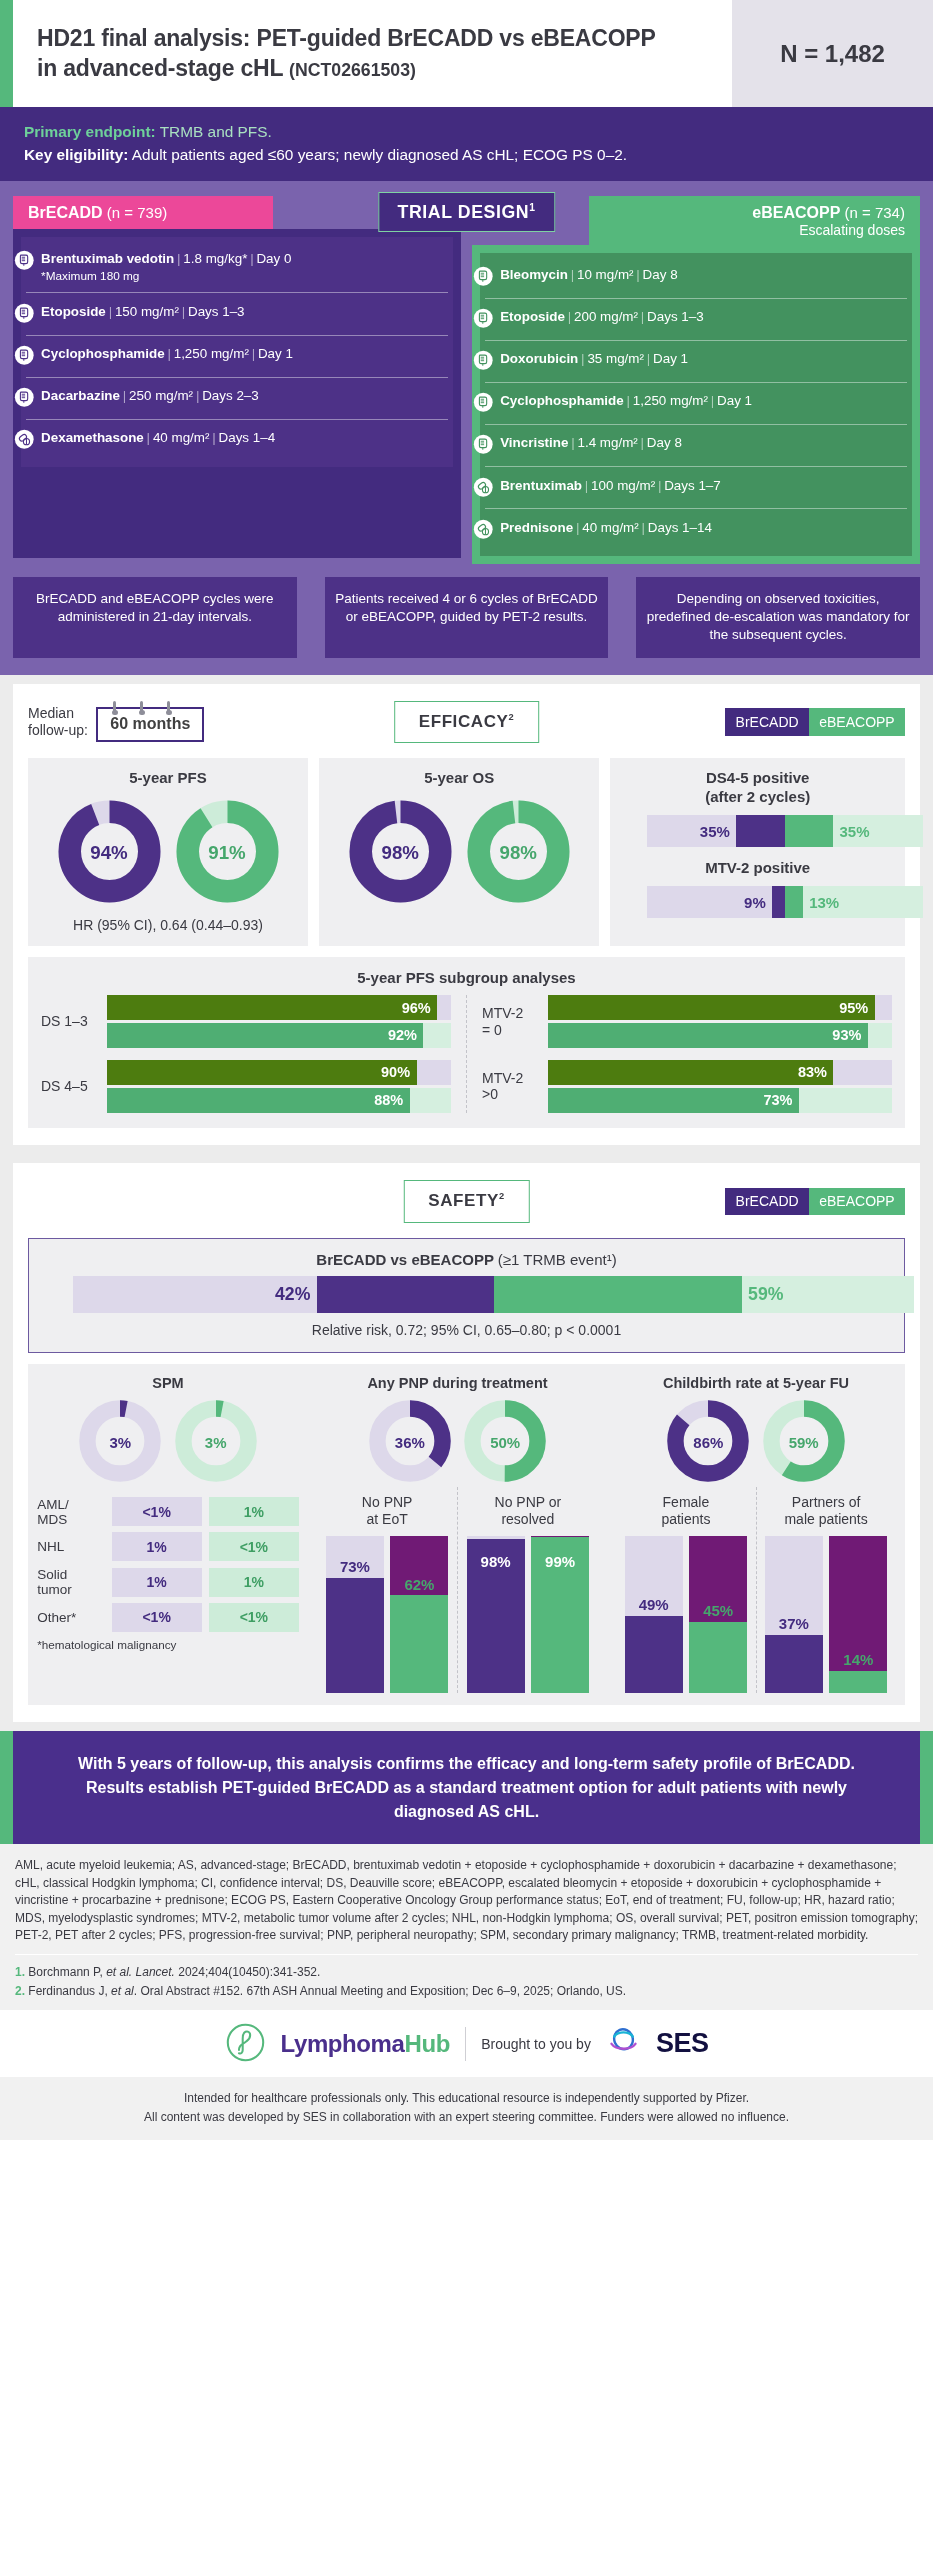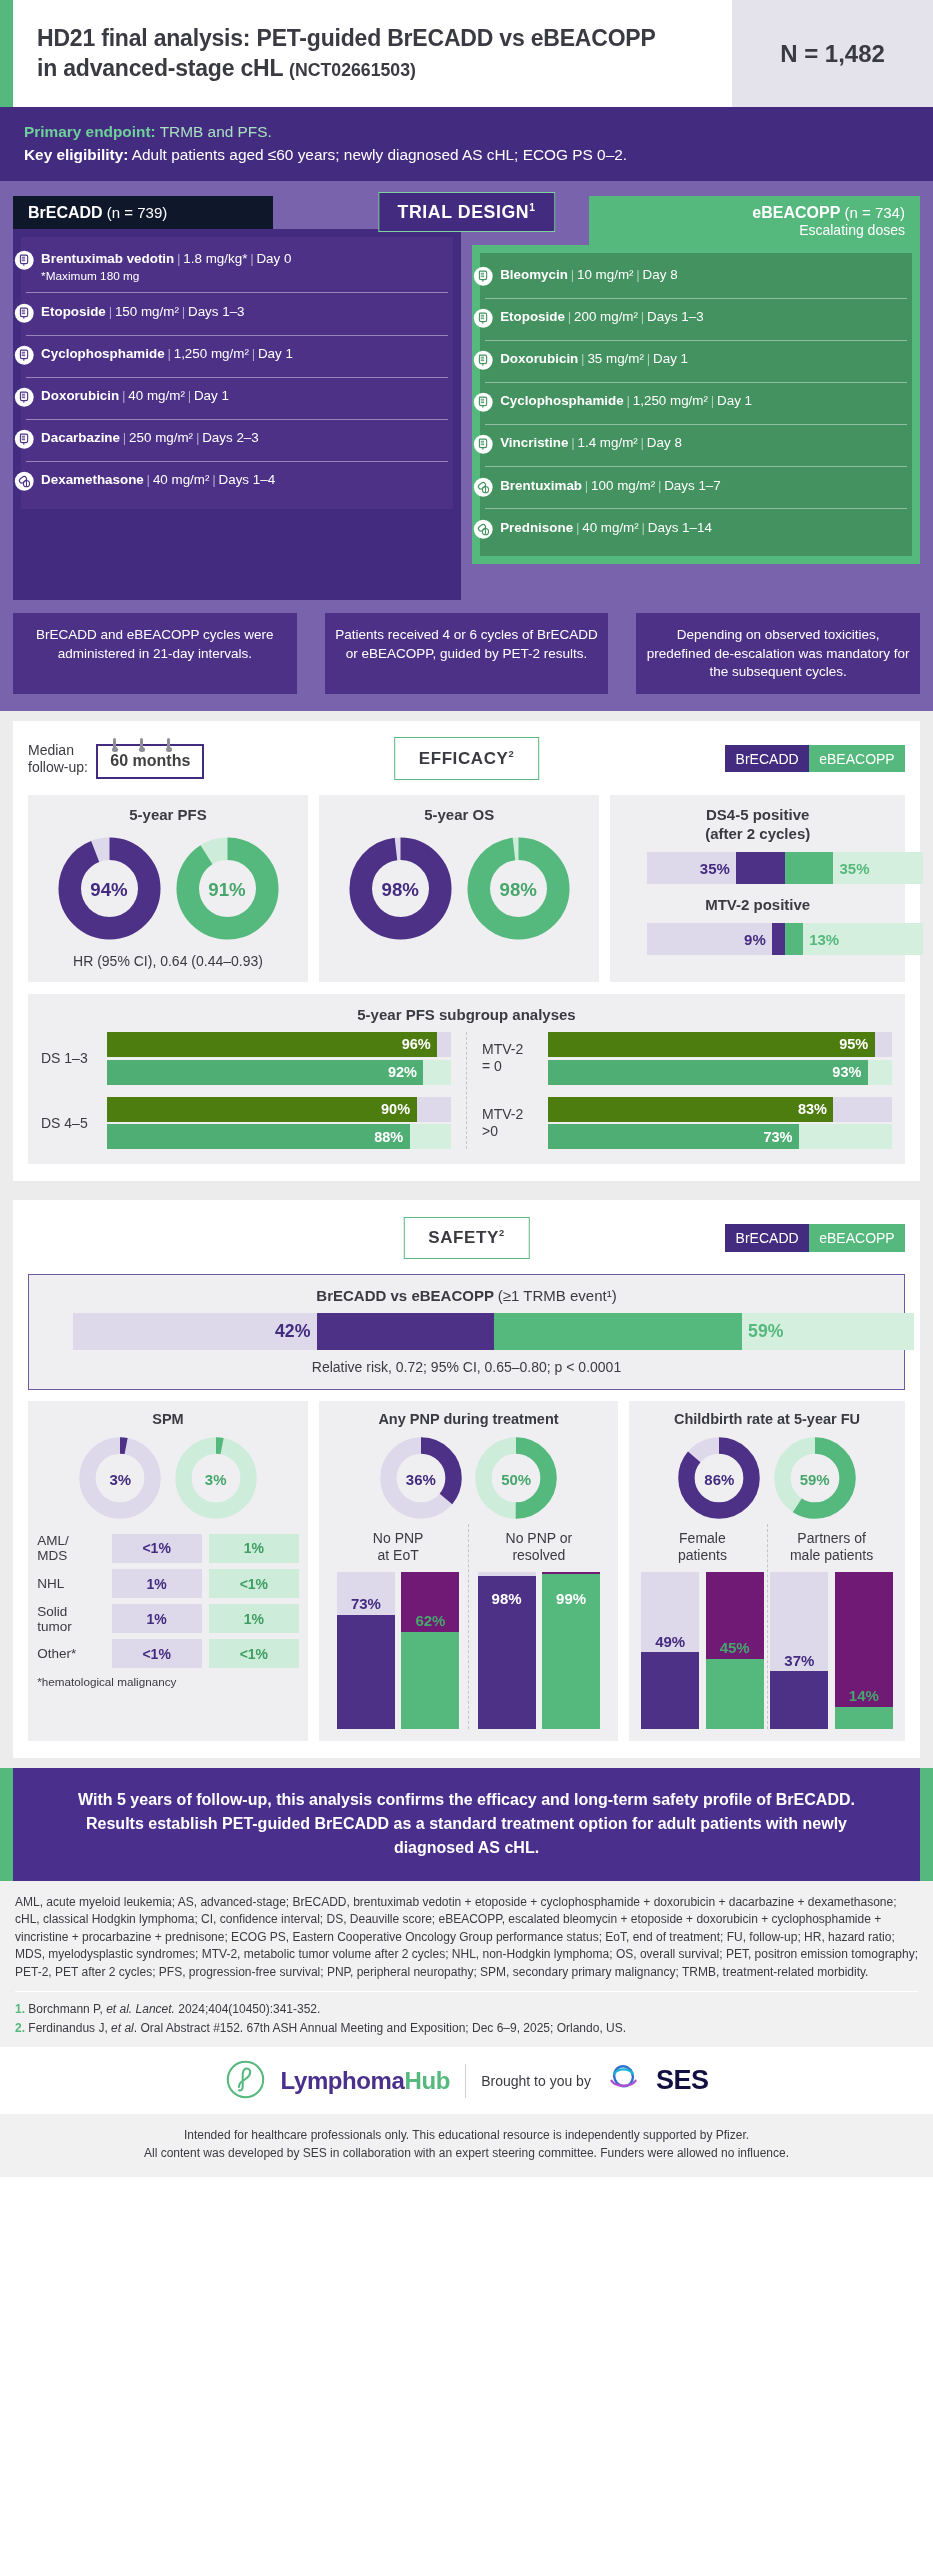--- a/index.html
+++ b/index.html
@@ -48,21 +48,21 @@
   .badge sup { font-size:10.3px; }
 
   .arms { display:flex; gap:11.2px; align-items:flex-start; }
   .arm { width:calc(50% - 5.6px); position:relative; }
   .arm-head {
     padding:7.5px 15px 7.5px; font-size:15px; color:#fff;
     display:inline-block; min-width:58%;
   }
   .arm-head .bigname { font-weight:bold; font-size:16px; }
   .arm-head .esc { display:block; font-size:14px; font-weight:normal; text-align:right;}
-  .arm-left .arm-head { background:#0f172a; }
+  .arm-left .arm-head { background:#ec4899; }
   .arm-right .arm-head { background:#55b87c; float:right; text-align:right; min-width:74%; }
   .arm-body { clear:both; padding:7.5px; }
   .arm-left .arm-body { background:#432b7f; }
   .arm-right .arm-body { background:#55b87c; }
   .drug-list { padding:3.7px 5.6px 5.6px; }
   .arm-left .drug-list { background:#4d3187; }
   .arm-right .drug-list { background:#43925f; }
 
   .drug {
     display:flex; align-items:flex-start; gap:6.5px;
@@ -155,21 +155,21 @@
   .sbar .f { height:100%; display:flex; align-items:center; justify-content:flex-end; }
   .sbar.p .f { background:#4d7c0f; }
   .sbar.g .f { background:#4fae73; }
   .sbar .t { font-size:14.5px; font-weight:bold; color:#fff; padding-right:6.5px; }
 
   
   .trmb-box { border:1.4px solid #6d5aa0; background:#efeff1; padding:12px 17px 14px; margin-top:11.2px; }
   .trmb-title { text-align:center; font-size:15px; font-weight:bold; }
   .trmb-sub { text-align:center; font-size:14px; color:#3a3a42; margin-top:9.3px; }
 
-  .safe-row { display:flex; gap:11px; margin-top:11.2px; }
+  .safe-row { display:flex; gap:0; margin-top:11.2px; }
   .sc { background:#efeff1; padding:10.3px 9.3px 12px; }
   .sc1 { width:280px; }
   .sc2 { width:299px; }
   .sc3 { flex:1; }
   .sc-title { text-align:center; font-size:14.5px; font-weight:bold; }
 
   .spm-tbl { margin-top:9.3px; }
   .spm-row { display:flex; align-items:center; gap:7.5px; margin-bottom:5.6px; }
   .spm-lbl { width:67px; font-size:13.5px; line-height:1.12; flex:0 0 67px; }
   .spm-c { flex:1; text-align:center; font-size:14px; font-weight:bold; padding:6.5px 0; }
@@ -297,33 +297,20 @@
                     <path d="M8 6h6a2 2 0 0 1 2 2v6a2 2 0 0 1-2 2H9.5a2 2 0 0 1-2-2V7z" fill="none" stroke="#4d3187" stroke-width="1.3"></path>
                     <path d="M9 8.5h4M9 10.5h4M9 12.5h4" stroke="#4d3187" stroke-width="1.1"></path>
                     <path d="M11.5 16v2.5" stroke="#4d3187" stroke-width="1.2"></path>
                   </svg>
               </span>
               <span class="drug-txt">
                 <b>Cyclophosphamide</b><span class="sep">|</span><span>1,250 mg/m²</span><span class="sep">|</span><span>Day 1</span>
               </span>
             </div>
 
-            <div class="drug">
-              <span class="drug-ico">
-                <svg width="20.5" height="20.5" viewBox="0 0 24 24">
-                    <circle cx="12" cy="12" r="11" fill="#fff"></circle>
-                    <path d="M8 6h6a2 2 0 0 1 2 2v6a2 2 0 0 1-2 2H9.5a2 2 0 0 1-2-2V7z" fill="none" stroke="#4d3187" stroke-width="1.3"></path>
-                    <path d="M9 8.5h4M9 10.5h4M9 12.5h4" stroke="#4d3187" stroke-width="1.1"></path>
-                    <path d="M11.5 16v2.5" stroke="#4d3187" stroke-width="1.2"></path>
-                  </svg>
-              </span>
-              <span class="drug-txt">
-                <b>Doxorubicin</b><span class="sep">|</span><span>40 mg/m²</span><span class="sep">|</span><span>Day 1</span>
-              </span>
-            </div>
 
             <div class="drug">
               <span class="drug-ico">
                 <svg width="20.5" height="20.5" viewBox="0 0 24 24">
                     <circle cx="12" cy="12" r="11" fill="#fff"></circle>
                     <path d="M8 6h6a2 2 0 0 1 2 2v6a2 2 0 0 1-2 2H9.5a2 2 0 0 1-2-2V7z" fill="none" stroke="#4d3187" stroke-width="1.3"></path>
                     <path d="M9 8.5h4M9 10.5h4M9 12.5h4" stroke="#4d3187" stroke-width="1.1"></path>
                     <path d="M11.5 16v2.5" stroke="#4d3187" stroke-width="1.2"></path>
                   </svg>
               </span>

